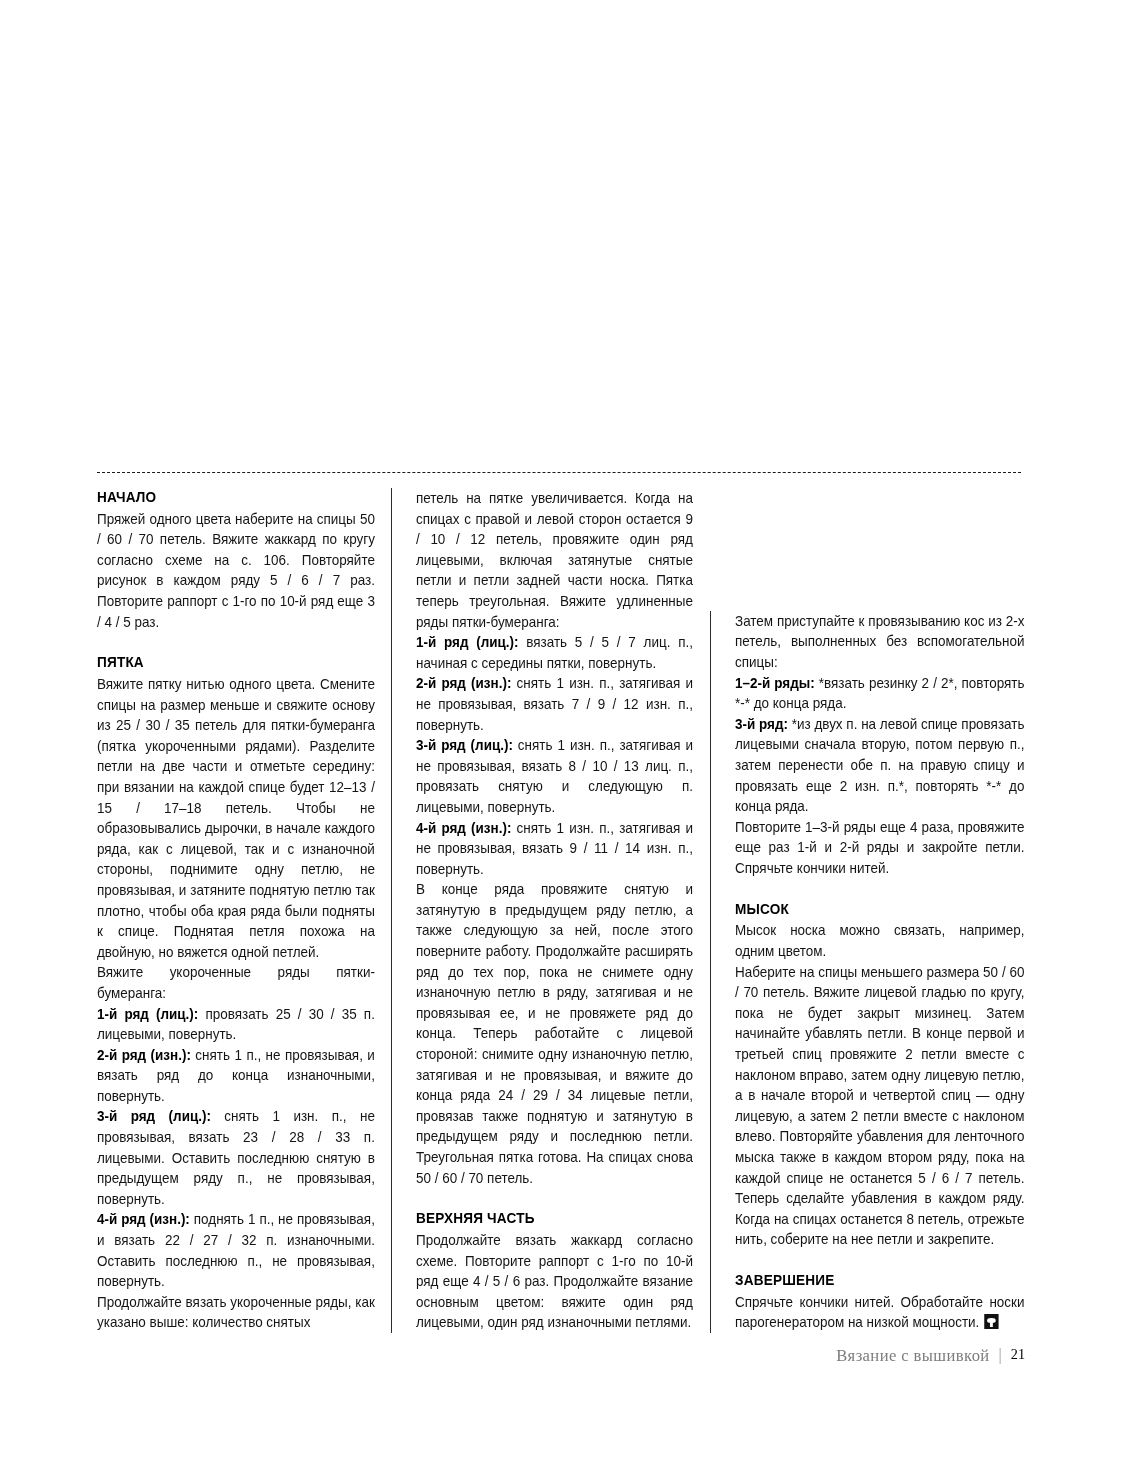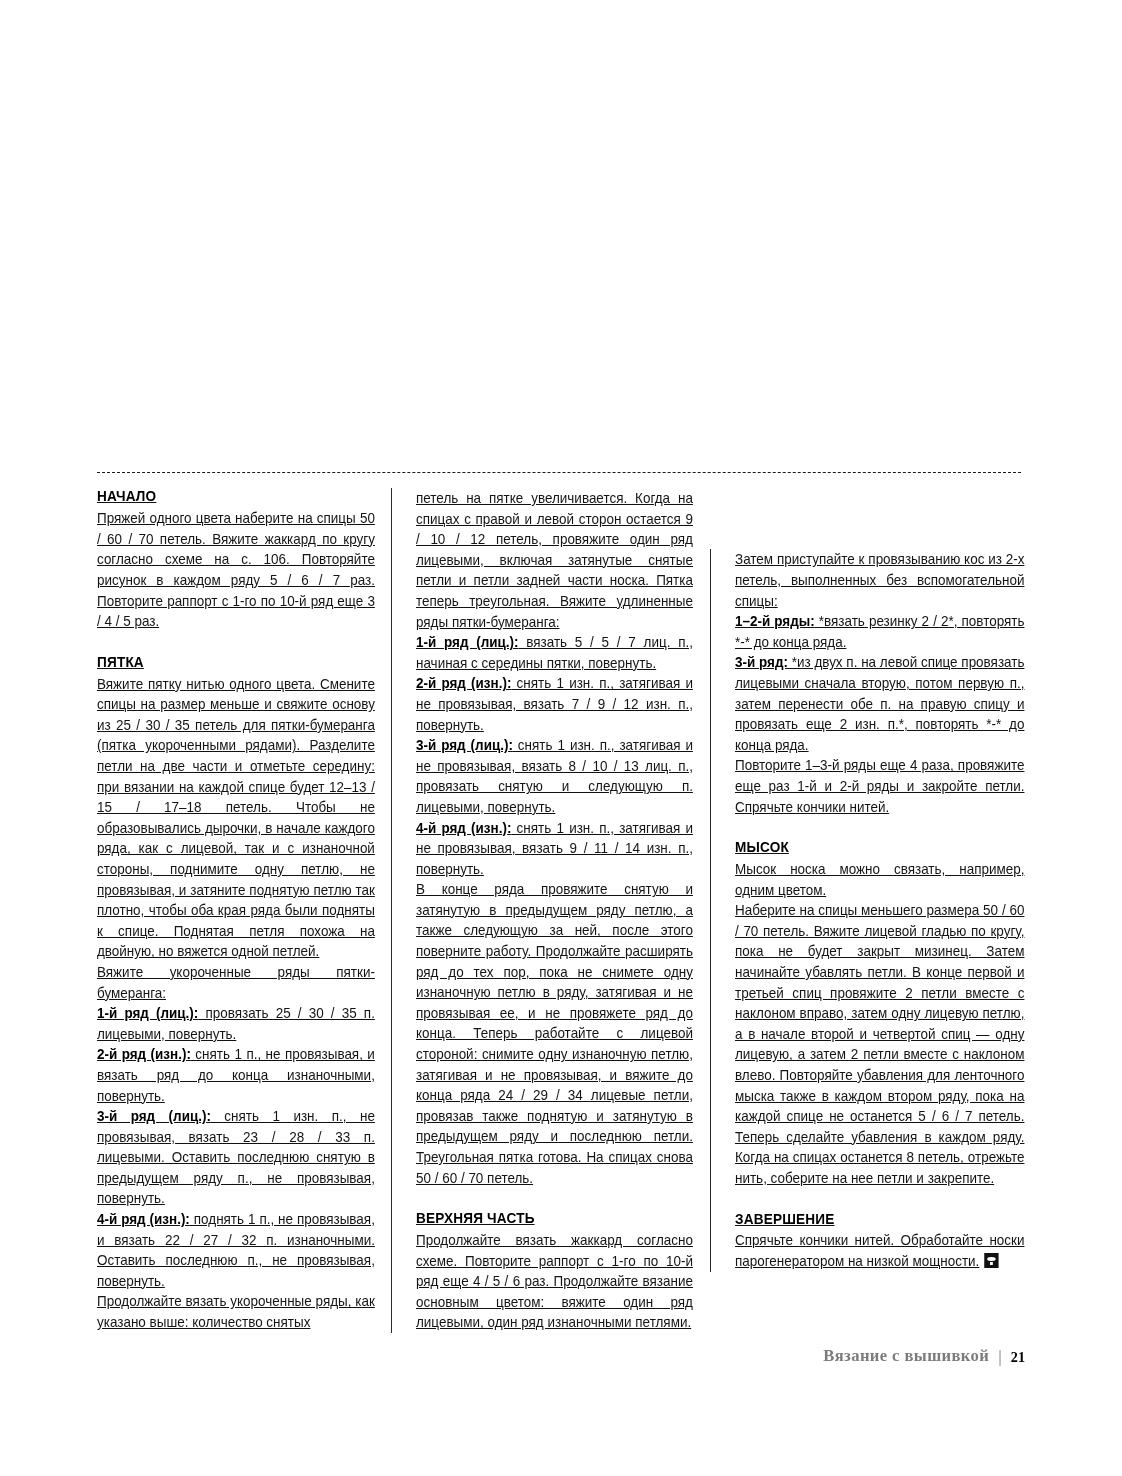--- a/index.html
+++ b/index.html
@@ -33,22 +33,21 @@
     border-top: 1.6px dashed #1a1a1a;
   }
 
   
   .columns {
     position: absolute;
     left: 97px;
     top: 488px;
     width: 928px;
     display: flex;
-    align-items: center;
-    text-decoration: underline;
+    align-items: flex-end;
   }
   .col {
     width: 289px;
     position: relative;
     box-sizing: border-box;
   }
   .col + .col {
     margin-left: 16px;
     padding-left: 24px;
     border-left: 1.3px solid #2b2b2b;
@@ -119,25 +118,24 @@
     height: 3.6px;
     background: #fff;
   }
 
   
   .footer {
     position: absolute;
     right: 97px;
     top: 1346px;
     display: flex;
-    align-items: flex-end;
+    align-items: flex-start;
     gap: 9px;
     font-family: "Liberation Serif", serif;
     color: #7c7c7c;
-    font-weight: bold;
   }
   .footer-title {
     font-size: 16.6px;
     letter-spacing: 0.4px;
   }
   .footer-sep {
     font-size: 16px;
     color: #9a9a9a;
   }
   .footer-page {

